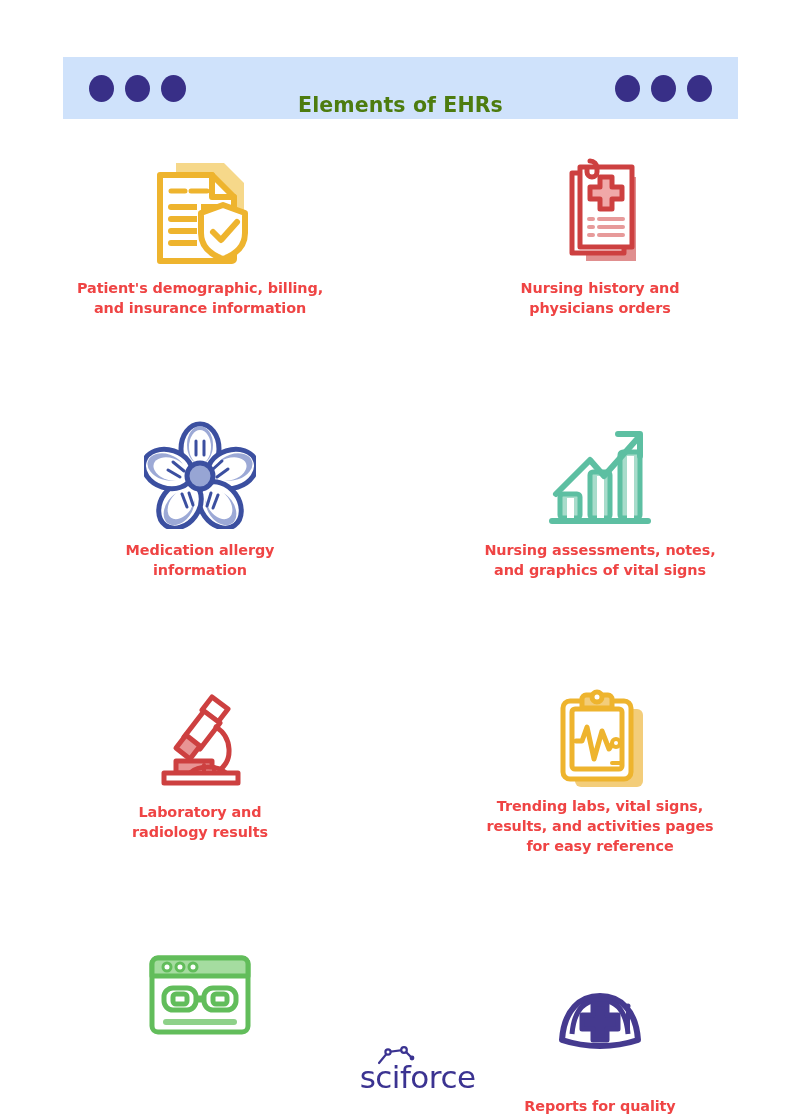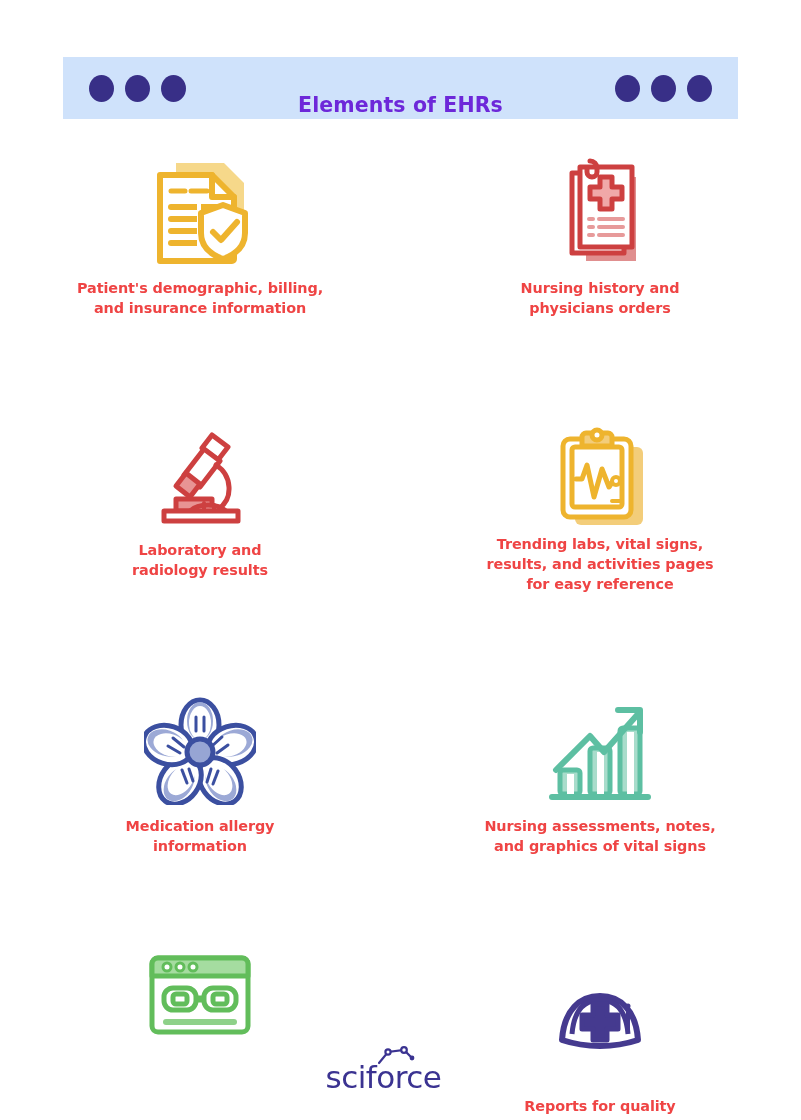--- a/index.html
+++ b/index.html
@@ -35,21 +35,21 @@
   }
   .dot {
     width: 25px;
     height: 27px;
     border-radius: 50%;
     background: #382f87;
   }
   .header-title {
     font-size: 20.5px;
     font-weight: bold;
-    color: #6d28d9;
+    color: #4d7c0f;
     letter-spacing: 0.1px;
     white-space: nowrap;
     margin-top: 33px;
   }
 
   
   .grid {
     position: absolute;
     left: 0;
     top: 150px;
@@ -107,21 +107,21 @@
   .logo {
     position: relative;
     width: 150px;
     height: 55px;
   }
   .logo-text {
     position: absolute;
     left: 0;
     top: 14px;
     width: 150px;
-    text-align: left;
+    text-align: right;
     font-size: 31px;
     font-weight: normal;
     color: #3b3391;
     letter-spacing: -0.5px;
     font-family: "DejaVu Sans", "Liberation Sans", sans-serif;
   }
   .logo-nodes {
     position: absolute;
     left: 48px;
     top: 0px;
@@ -197,20 +197,88 @@
             <path d="M39 82 h4"></path>
               <path d="M49 82 h24"></path>
           </g>
         </svg>
       </div>
       <div class="caption">Nursing history and
 physicians orders</div>
     </div>
   </div>
 
+  <div class="row row-2">
+
+    <div class="cell">
+      <div class="icon-box">
+        <svg width="112" height="108" viewBox="0 0 112 108">
+          <g fill="#ffffff" stroke="#3b4fa0" stroke-width="5" stroke-linejoin="round">
+            <ellipse cx="56" cy="28" rx="19" ry="25"></ellipse>
+            <ellipse cx="88" cy="48" rx="19" ry="25" transform="rotate(72 88 48)"></ellipse>
+            <ellipse cx="76" cy="84" rx="19" ry="25" transform="rotate(144 76 84)"></ellipse>
+            <ellipse cx="36" cy="84" rx="19" ry="25" transform="rotate(216 36 84)"></ellipse>
+            <ellipse cx="24" cy="48" rx="19" ry="25" transform="rotate(288 24 48)"></ellipse>
+          </g>
+          <g fill="#97a5d4" opacity="0.95" stroke="none">
+            <ellipse cx="56" cy="24" rx="13" ry="19"></ellipse>
+            <ellipse cx="90" cy="46" rx="13" ry="19" transform="rotate(72 90 46)"></ellipse>
+            <ellipse cx="77" cy="87" rx="13" ry="19" transform="rotate(144 77 87)"></ellipse>
+            <ellipse cx="35" cy="87" rx="13" ry="19" transform="rotate(216 35 87)"></ellipse>
+            <ellipse cx="22" cy="46" rx="13" ry="19" transform="rotate(288 22 46)"></ellipse>
+          </g>
+          <g fill="#ffffff" stroke="none">
+            <ellipse cx="56" cy="26" rx="11" ry="17"></ellipse>
+            <ellipse cx="86" cy="48" rx="11" ry="17" transform="rotate(72 86 48)"></ellipse>
+            <ellipse cx="75" cy="83" rx="11" ry="17" transform="rotate(144 75 83)"></ellipse>
+            <ellipse cx="37" cy="83" rx="11" ry="17" transform="rotate(216 37 83)"></ellipse>
+            <ellipse cx="26" cy="48" rx="11" ry="17" transform="rotate(288 26 48)"></ellipse>
+          </g>
+          <g stroke="#3b4fa0" stroke-width="3" stroke-linecap="round">
+            <path d="M52 20 v14"></path>
+              <path d="M60 20 v14"></path>
+            <path d="M78 40 l-10 9"></path>
+              <path d="M84 48 l-11 8"></path>
+            <path d="M74 74 l-5 13"></path>
+              <path d="M67 72 l-4 13"></path>
+            <path d="M38 73 l5 13"></path>
+              <path d="M45 72 l4 12"></path>
+            <path d="M29 41 l11 9"></path>
+              <path d="M24 49 l12 7"></path>
+          </g>
+          <circle cx="56" cy="55" r="13" fill="#97a5d4" stroke="#3b4fa0" stroke-width="5"></circle>
+        </svg>
+      </div>
+      <div class="caption">Medication allergy
+information</div>
+    </div>
+
+    <div class="cell">
+      <div class="icon-box">
+        <svg width="108" height="110" viewBox="0 0 108 110">
+          <g fill="#a8dccb" stroke="#5dbfa2" stroke-width="5" stroke-linejoin="round">
+            <rect x="14" y="74" width="20" height="24" rx="3"></rect>
+            <rect x="44" y="52" width="20" height="46" rx="3"></rect>
+            <rect x="74" y="32" width="20" height="66" rx="3"></rect>
+          </g>
+          <g fill="#ffffff" stroke="none">
+            <rect x="21" y="78" width="7" height="20"></rect>
+            <rect x="51" y="56" width="7" height="42"></rect>
+            <rect x="81" y="36" width="7" height="62"></rect>
+          </g>
+          <path d="M10 74 L44 40 L58 56 L92 18" fill="none" stroke="#5dbfa2" stroke-width="6" stroke-linecap="round" stroke-linejoin="round"></path>
+          <path d="M72 14 h22 v22" fill="none" stroke="#5dbfa2" stroke-width="6" stroke-linecap="round" stroke-linejoin="round"></path>
+          <path d="M6 101 h96" stroke="#5dbfa2" stroke-width="6" stroke-linecap="round"></path>
+        </svg>
+      </div>
+      <div class="caption">Nursing assessments, notes,
+and graphics of vital signs</div>
+    </div>
+  </div>
+
   <div class="row row-3">
 
     <div class="cell">
       <div class="icon-box">
         <svg width="108" height="100" viewBox="0 0 108 100">
           <g fill="none" stroke="#cd4040" stroke-width="5" stroke-linejoin="round" stroke-linecap="round">
             <path d="M66 10 l16 12 l-10 13 l-16 -12 z" fill="#ffffff"></path>
             <path d="M58 24 l16 12 l-20 26 l-16 -12 z" fill="#ffffff"></path>
             <path d="M40 48 l14 11 l-10 13 l-14 -11 z" fill="#e89494"></path>
             <path d="M70 40 c16 10 18 34 2 44" fill="none"></path>
@@ -235,88 +303,20 @@
           <path d="M36 12 h22 a4 4 0 0 1 4 4 v9 h-30 v-9 a4 4 0 0 1 4 -4 z" fill="#f3cd7a" stroke="#eeb42e" stroke-width="5" stroke-linejoin="round"></path>
           <circle cx="47" cy="14" r="5" fill="#ffffff" stroke="#eeb42e" stroke-width="5"></circle>
           <path d="M26 58 h6 l5 -14 l7 32 l8 -28 l7 18 l4 -6 h6" fill="none" stroke="#eeb42e" stroke-width="5" stroke-linecap="round" stroke-linejoin="round"></path>
           <circle cx="66" cy="60" r="4" fill="#ffffff" stroke="#eeb42e" stroke-width="4"></circle>
           <path d="M62 80 h10 v-10" fill="none" stroke="#eeb42e" stroke-width="4" stroke-linecap="round"></path>
         </svg>
       </div>
       <div class="caption">Trending labs, vital signs,
 results, and activities pages
 for easy reference</div>
-    </div>
-  </div>
-
-  <div class="row row-2">
-
-    <div class="cell">
-      <div class="icon-box">
-        <svg width="112" height="108" viewBox="0 0 112 108">
-          <g fill="#ffffff" stroke="#3b4fa0" stroke-width="5" stroke-linejoin="round">
-            <ellipse cx="56" cy="28" rx="19" ry="25"></ellipse>
-            <ellipse cx="88" cy="48" rx="19" ry="25" transform="rotate(72 88 48)"></ellipse>
-            <ellipse cx="76" cy="84" rx="19" ry="25" transform="rotate(144 76 84)"></ellipse>
-            <ellipse cx="36" cy="84" rx="19" ry="25" transform="rotate(216 36 84)"></ellipse>
-            <ellipse cx="24" cy="48" rx="19" ry="25" transform="rotate(288 24 48)"></ellipse>
-          </g>
-          <g fill="#97a5d4" opacity="0.95" stroke="none">
-            <ellipse cx="56" cy="24" rx="13" ry="19"></ellipse>
-            <ellipse cx="90" cy="46" rx="13" ry="19" transform="rotate(72 90 46)"></ellipse>
-            <ellipse cx="77" cy="87" rx="13" ry="19" transform="rotate(144 77 87)"></ellipse>
-            <ellipse cx="35" cy="87" rx="13" ry="19" transform="rotate(216 35 87)"></ellipse>
-            <ellipse cx="22" cy="46" rx="13" ry="19" transform="rotate(288 22 46)"></ellipse>
-          </g>
-          <g fill="#ffffff" stroke="none">
-            <ellipse cx="56" cy="26" rx="11" ry="17"></ellipse>
-            <ellipse cx="86" cy="48" rx="11" ry="17" transform="rotate(72 86 48)"></ellipse>
-            <ellipse cx="75" cy="83" rx="11" ry="17" transform="rotate(144 75 83)"></ellipse>
-            <ellipse cx="37" cy="83" rx="11" ry="17" transform="rotate(216 37 83)"></ellipse>
-            <ellipse cx="26" cy="48" rx="11" ry="17" transform="rotate(288 26 48)"></ellipse>
-          </g>
-          <g stroke="#3b4fa0" stroke-width="3" stroke-linecap="round">
-            <path d="M52 20 v14"></path>
-              <path d="M60 20 v14"></path>
-            <path d="M78 40 l-10 9"></path>
-              <path d="M84 48 l-11 8"></path>
-            <path d="M74 74 l-5 13"></path>
-              <path d="M67 72 l-4 13"></path>
-            <path d="M38 73 l5 13"></path>
-              <path d="M45 72 l4 12"></path>
-            <path d="M29 41 l11 9"></path>
-              <path d="M24 49 l12 7"></path>
-          </g>
-          <circle cx="56" cy="55" r="13" fill="#97a5d4" stroke="#3b4fa0" stroke-width="5"></circle>
-        </svg>
-      </div>
-      <div class="caption">Medication allergy
-information</div>
-    </div>
-
-    <div class="cell">
-      <div class="icon-box">
-        <svg width="108" height="110" viewBox="0 0 108 110">
-          <g fill="#a8dccb" stroke="#5dbfa2" stroke-width="5" stroke-linejoin="round">
-            <rect x="14" y="74" width="20" height="24" rx="3"></rect>
-            <rect x="44" y="52" width="20" height="46" rx="3"></rect>
-            <rect x="74" y="32" width="20" height="66" rx="3"></rect>
-          </g>
-          <g fill="#ffffff" stroke="none">
-            <rect x="21" y="78" width="7" height="20"></rect>
-            <rect x="51" y="56" width="7" height="42"></rect>
-            <rect x="81" y="36" width="7" height="62"></rect>
-          </g>
-          <path d="M10 74 L44 40 L58 56 L92 18" fill="none" stroke="#5dbfa2" stroke-width="6" stroke-linecap="round" stroke-linejoin="round"></path>
-          <path d="M72 14 h22 v22" fill="none" stroke="#5dbfa2" stroke-width="6" stroke-linecap="round" stroke-linejoin="round"></path>
-          <path d="M6 101 h96" stroke="#5dbfa2" stroke-width="6" stroke-linecap="round"></path>
-        </svg>
-      </div>
-      <div class="caption">Nursing assessments, notes,
-and graphics of vital signs</div>
     </div>
   </div>
 
   <div class="row row-4">
 
     <div class="cell">
       <div class="icon-box">
         <svg width="116" height="94" viewBox="0 0 116 94">
           <path d="M16 10 h84 a6 6 0 0 1 6 6 v62 a6 6 0 0 1 -6 6 h-84 a6 6 0 0 1 -6 -6 v-62 a6 6 0 0 1 6 -6 z" fill="#ffffff" stroke="#62bd5b" stroke-width="5" stroke-linejoin="round"></path>
           <path d="M16 10 h84 a6 6 0 0 1 6 6 v12 h-96 v-12 a6 6 0 0 1 6 -6 z" fill="#a5dca0" stroke="#62bd5b" stroke-width="5" stroke-linejoin="round"></path>

